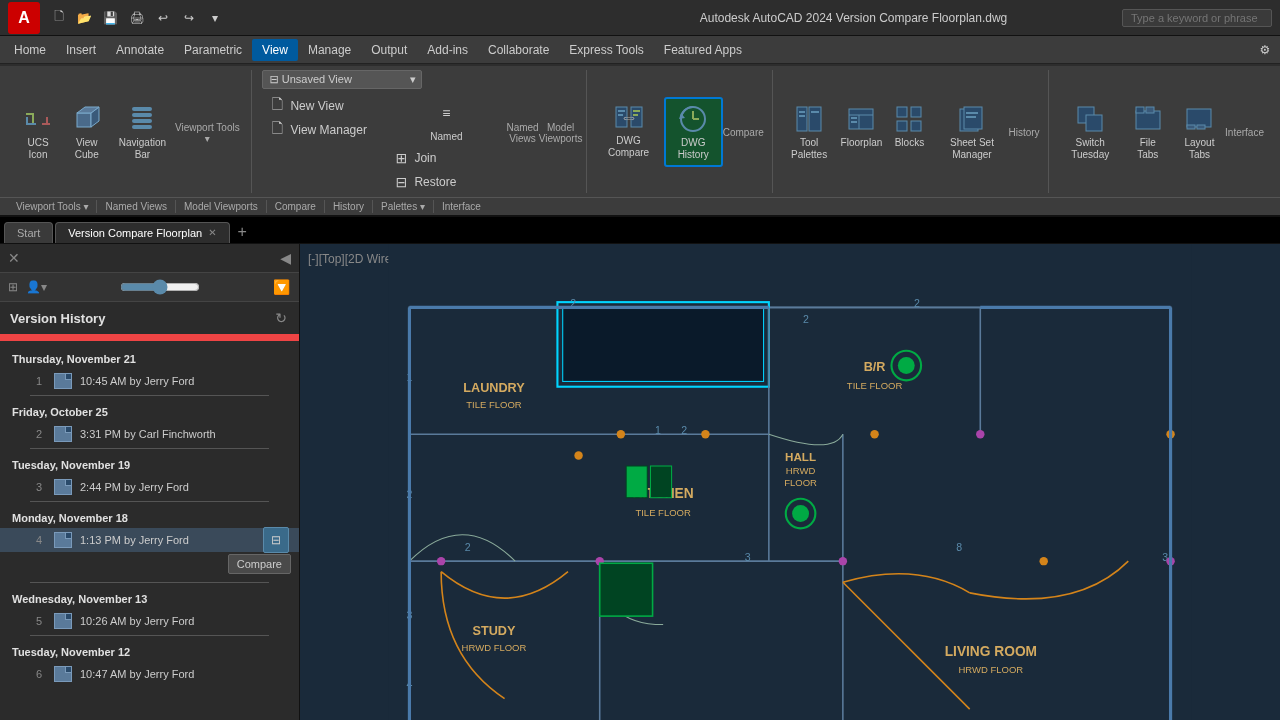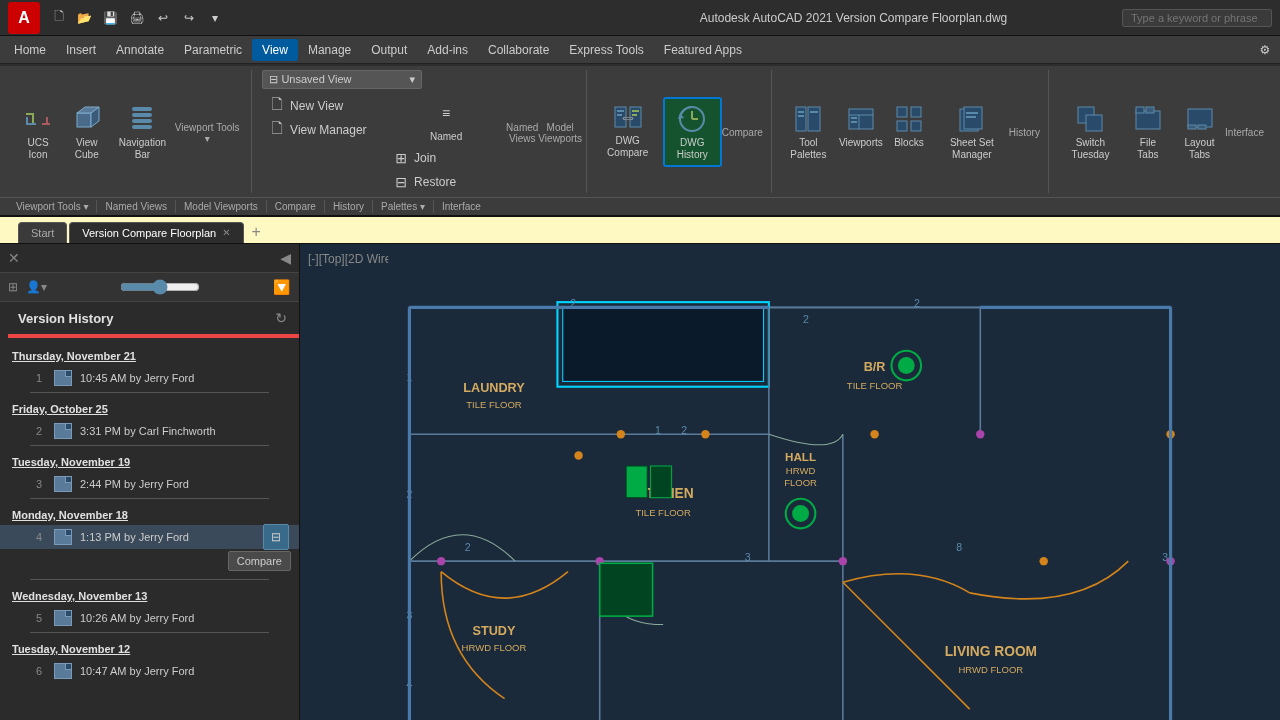--- a/index.html
+++ b/index.html
@@ -148,24 +148,24 @@
       color: #aaa;
       padding: 1px 8px;
       border-right: 1px solid #555;
       cursor: pointer;
       display: flex; align-items: center; gap: 2px;
     }
     .ribbon-label-group:last-child { border-right: none; }
 
     
     .tab-bar {
-      background: #fef9c3;
-      display: flex;
-      align-items: center;
-      padding: 4px 18px 0;
+      background: #000000;
+      display: flex;
+      align-items: center;
+      padding: 4px 4px 0;
       gap: 2px;
       border-bottom: 1px solid #111;
     }
     .doc-tab {
       background: #3a3a3a;
       padding: 4px 12px;
       border-top-left-radius: 4px;
       border-top-right-radius: 4px;
       font-size: 11px;
       color: #aaa;
@@ -231,39 +231,37 @@
       gap: 4px;
       padding: 4px 6px;
       background: #333;
       border-bottom: 1px solid #444;
     }
     .panel-title-row {
       display: flex;
       align-items: center;
       justify-content: space-between;
       padding: 6px 10px;
-      border-bottom: 4px solid #ef4444;
-      margin-left: 8px;
+      border-bottom: 7px solid #ef4444;
     }
     .panel-title {
       font-size: 13px;
       font-weight: bold;
       color: #e0e0e0;
     }
     .history-list {
       flex: 1;
       overflow-y: auto;
       padding: 4px 0;
     }
     .history-date {
       font-size: 11px;
       color: #e0e0e0;
       padding: 8px 12px 4px 12px;
       font-weight: bold;
-      text-decoration: underline;
     }
     .history-entry {
       display: flex;
       align-items: center;
       padding: 4px 12px 4px 24px;
       gap: 8px;
       cursor: pointer;
       position: relative;
     }
     .history-entry.selected { background: #3a4a5a; }
@@ -364,21 +362,21 @@
   </div>
   <div class="quick-access-toolbar">
     <button class="qa-btn">🗋</button>
     <button class="qa-btn">📂</button>
     <button class="qa-btn">💾</button>
     <button class="qa-btn">🖨</button>
     <button class="qa-btn">↩</button>
     <button class="qa-btn">↪</button>
     <button class="qa-btn">▾</button>
   </div>
-  <div class="title-text">Autodesk AutoCAD 2021   Version Compare Floorplan.dwg</div>
+  <div class="title-text">Autodesk AutoCAD 2024   Version Compare Floorplan.dwg</div>
   <input class="search-box" placeholder="Type a keyword or phrase" style="">
 </div>
 
 <div class="menu-bar">
   <div class="menu-item">Home</div>
   <div class="menu-item">Insert</div>
   <div class="menu-item">Annotate</div>
   <div class="menu-item">Parametric</div>
   <div class="menu-item active">View</div>
   <div class="menu-item">Manage</div>
@@ -523,21 +521,21 @@
         <div class="ribbon-btn">
           <div class="icon">
             <svg width="32" height="32" viewBox="0 0 32 32">
                 <rect x="4" y="6" width="24" height="20" fill="#2a4a6a" stroke="#5a8aaa" stroke-width="1"></rect>
                 <line x1="4" y1="12" x2="28" y2="12" stroke="#5a8aaa" stroke-width="1"></line>
                 <line x1="14" y1="12" x2="14" y2="26" stroke="#5a8aaa" stroke-width="1"></line>
                 <rect x="6" y="14" width="6" height="2" fill="#5a8aaa"></rect>
                 <rect x="6" y="18" width="6" height="2" fill="#5a8aaa"></rect>
               </svg>
           </div>
-          <div class="label">Viewports</div>
+          <div class="label">Floorplan</div>
         </div>
         <div class="ribbon-btn">
           <div class="icon">
             <svg width="32" height="32" viewBox="0 0 32 32">
                 <rect x="4" y="4" width="10" height="10" fill="#2a4a6a" stroke="#5a8aaa" stroke-width="1"></rect>
                 <rect x="18" y="4" width="10" height="10" fill="#2a4a6a" stroke="#5a8aaa" stroke-width="1"></rect>
                 <rect x="4" y="18" width="10" height="10" fill="#2a4a6a" stroke="#5a8aaa" stroke-width="1"></rect>
                 <rect x="18" y="18" width="10" height="10" fill="#2a4a6a" stroke="#5a8aaa" stroke-width="1"></rect>
               </svg>
           </div>

